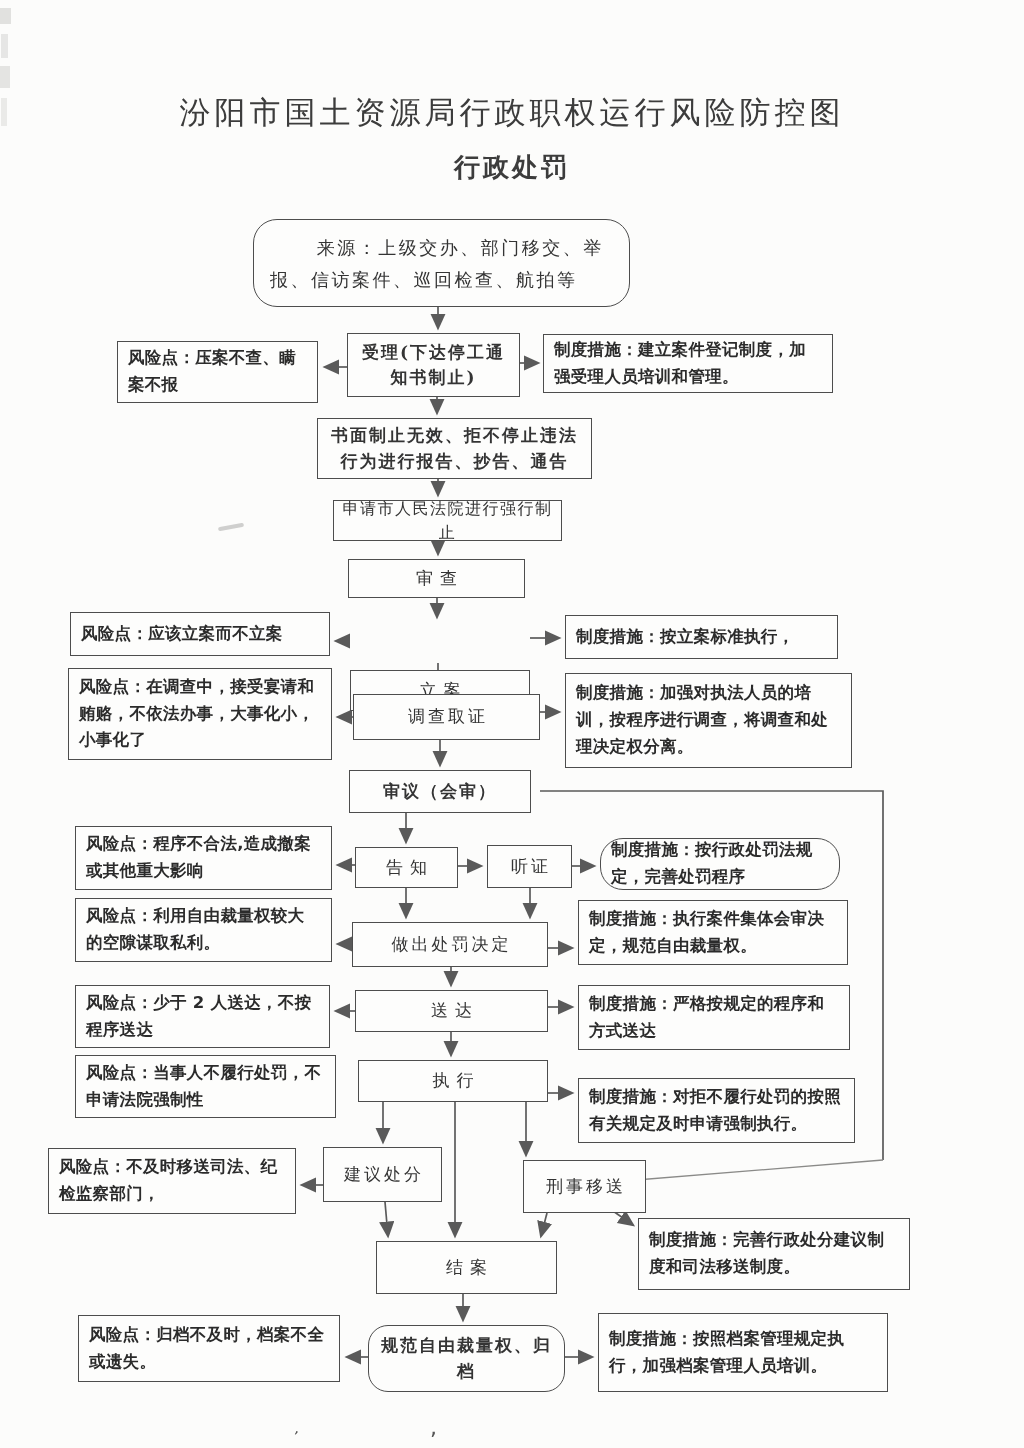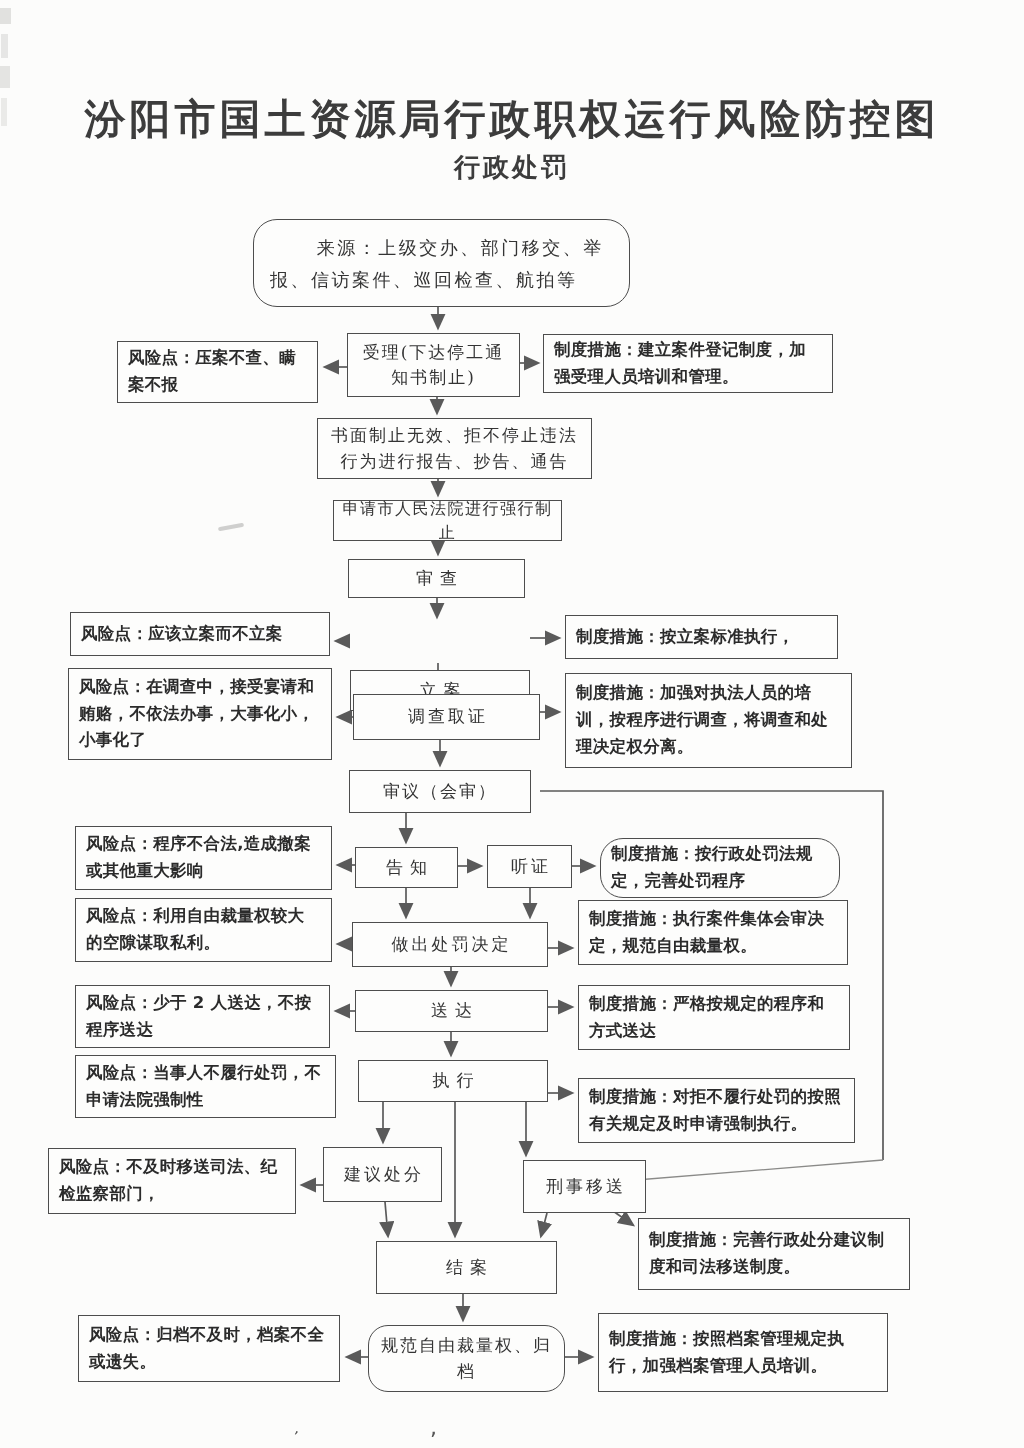--- a/index.html
+++ b/index.html
@@ -5,35 +5,35 @@
   html,body{margin:0;padding:0;background:#e8e8e6;}
   .page{
     position:relative;width:1024px;height:1448px;margin:0 auto;
     background:#fcfcfb;overflow:hidden;
     font-family:"DejaVu Serif","Liberation Serif",serif;
     color:#2e2e2e;
   }
   .wires{position:absolute;left:0;top:0;z-index:1;}
   .title{
     position:absolute;left:0;top:92px;width:1024px;margin:0;
-    text-align:center;font-size:41px;font-weight:700;letter-spacing:4px;color:#3c3c3c;
+    text-align:center;font-size:31px;font-weight:400;letter-spacing:4px;color:#3c3c3c;
   }
   .subtitle{
     position:absolute;left:0;top:150px;width:1024px;margin:0;
     text-align:center;font-size:26px;font-weight:600;letter-spacing:3px;color:#3c3c3c;
   }
   .node{
     position:absolute;box-sizing:border-box;z-index:2;
     background:#fdfdfc;border:1.6px solid #4d4d4d;
     display:flex;align-items:center;justify-content:center;
     text-align:center;font-size:17px;color:#343434;line-height:1.5;
   }
   .sp6{letter-spacing:7px;padding-left:7px;}
   .sp3{letter-spacing:3px;padding-left:3px;}
-  .sp2{letter-spacing:2px;padding:2px 6px;}
+  .sp2{letter-spacing:2px;padding:2px 6px;font-weight:bold;}
   .rounded{border-radius:24px;}
   .srcbox{
     display:block;text-align:left;padding:12px 16px 8px 16px;
     font-size:18px;letter-spacing:2.5px;line-height:1.8;text-indent:2.6em;
   }
   .textbox{
     position:absolute;box-sizing:border-box;z-index:2;
     background:#fdfdfc;border:1.6px solid #4d4d4d;
     display:flex;align-items:center;
     font-family:"DejaVu Sans","Liberation Sans",sans-serif;
@@ -152,21 +152,21 @@
   <div class="textbox" style="left:48px;top:1148px;width:248px;height:66px;">风险点：不及时移送司法、纪检监察部门，</div>
 
   <div class="textbox" style="left:78px;top:1315px;width:262px;height:67px;">风险点：归档不及时，档案不全或遗失。</div>
 
   <div class="textbox" style="left:543px;top:334px;width:290px;height:59px;">制度措施：建立案件登记制度，加强受理人员培训和管理。</div>
 
   <div class="textbox" style="left:565px;top:615px;width:273px;height:44px;">制度措施：按立案标准执行，</div>
 
   <div class="textbox" style="left:565px;top:673px;width:287px;height:95px;">制度措施：加强对执法人员的培训，按程序进行调查，将调查和处理决定权分离。</div>
 
-  <div class="textbox" style="left:600px;top:838px;width:240px;height:60px;border-radius:23px;">制度措施：按行政处罚法规定，完善处罚程序</div>
+  <div class="textbox" style="left:600px;top:838px;width:240px;height:52px;border-radius:23px;">制度措施：按行政处罚法规定，完善处罚程序</div>
 
   <div class="textbox" style="left:578px;top:900px;width:270px;height:65px;">制度措施：执行案件集体会审决定，规范自由裁量权。</div>
 
   <div class="textbox" style="left:578px;top:985px;width:272px;height:65px;">制度措施：严格按规定的程序和方式送达</div>
 
   <div class="textbox" style="left:578px;top:1078px;width:277px;height:65px;">制度措施：对拒不履行处罚的按照有关规定及时申请强制执行。</div>
 
   <div class="textbox" style="left:638px;top:1218px;width:272px;height:72px;">制度措施：完善行政处分建议制度和司法移送制度。</div>
 
   <div class="textbox" style="left:598px;top:1313px;width:290px;height:79px;">制度措施：按照档案管理规定执行，加强档案管理人员培训。</div>

